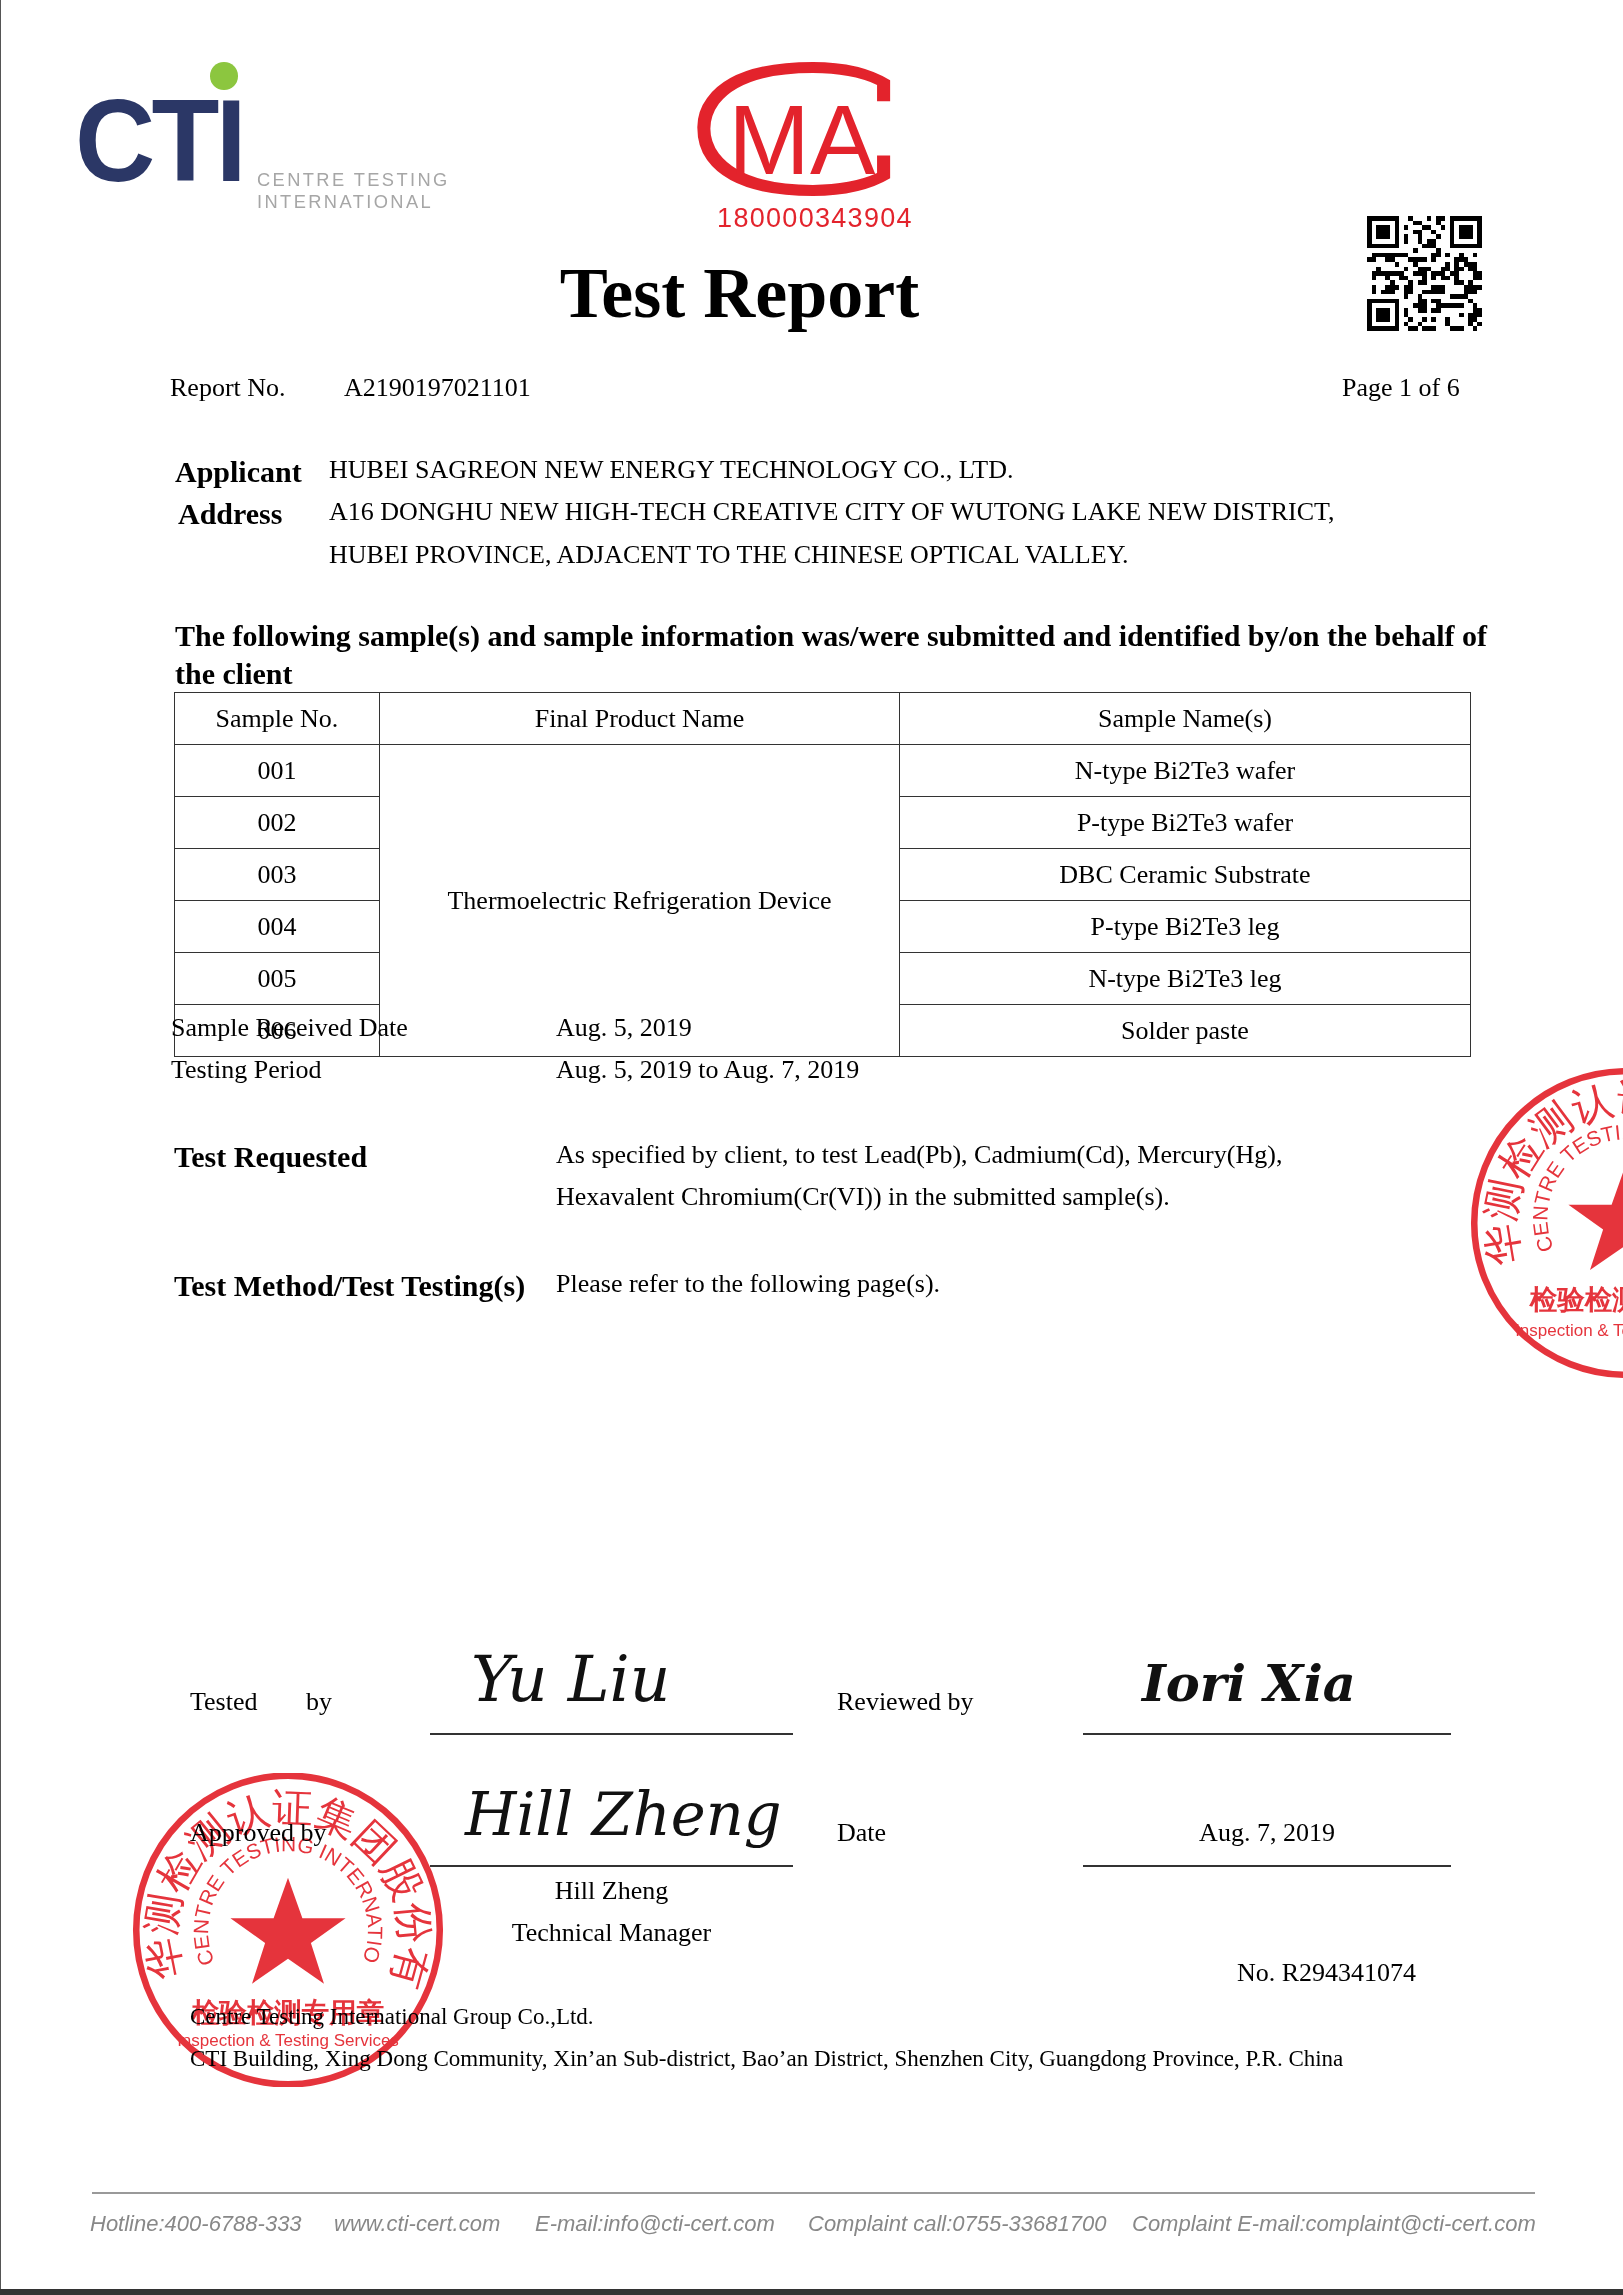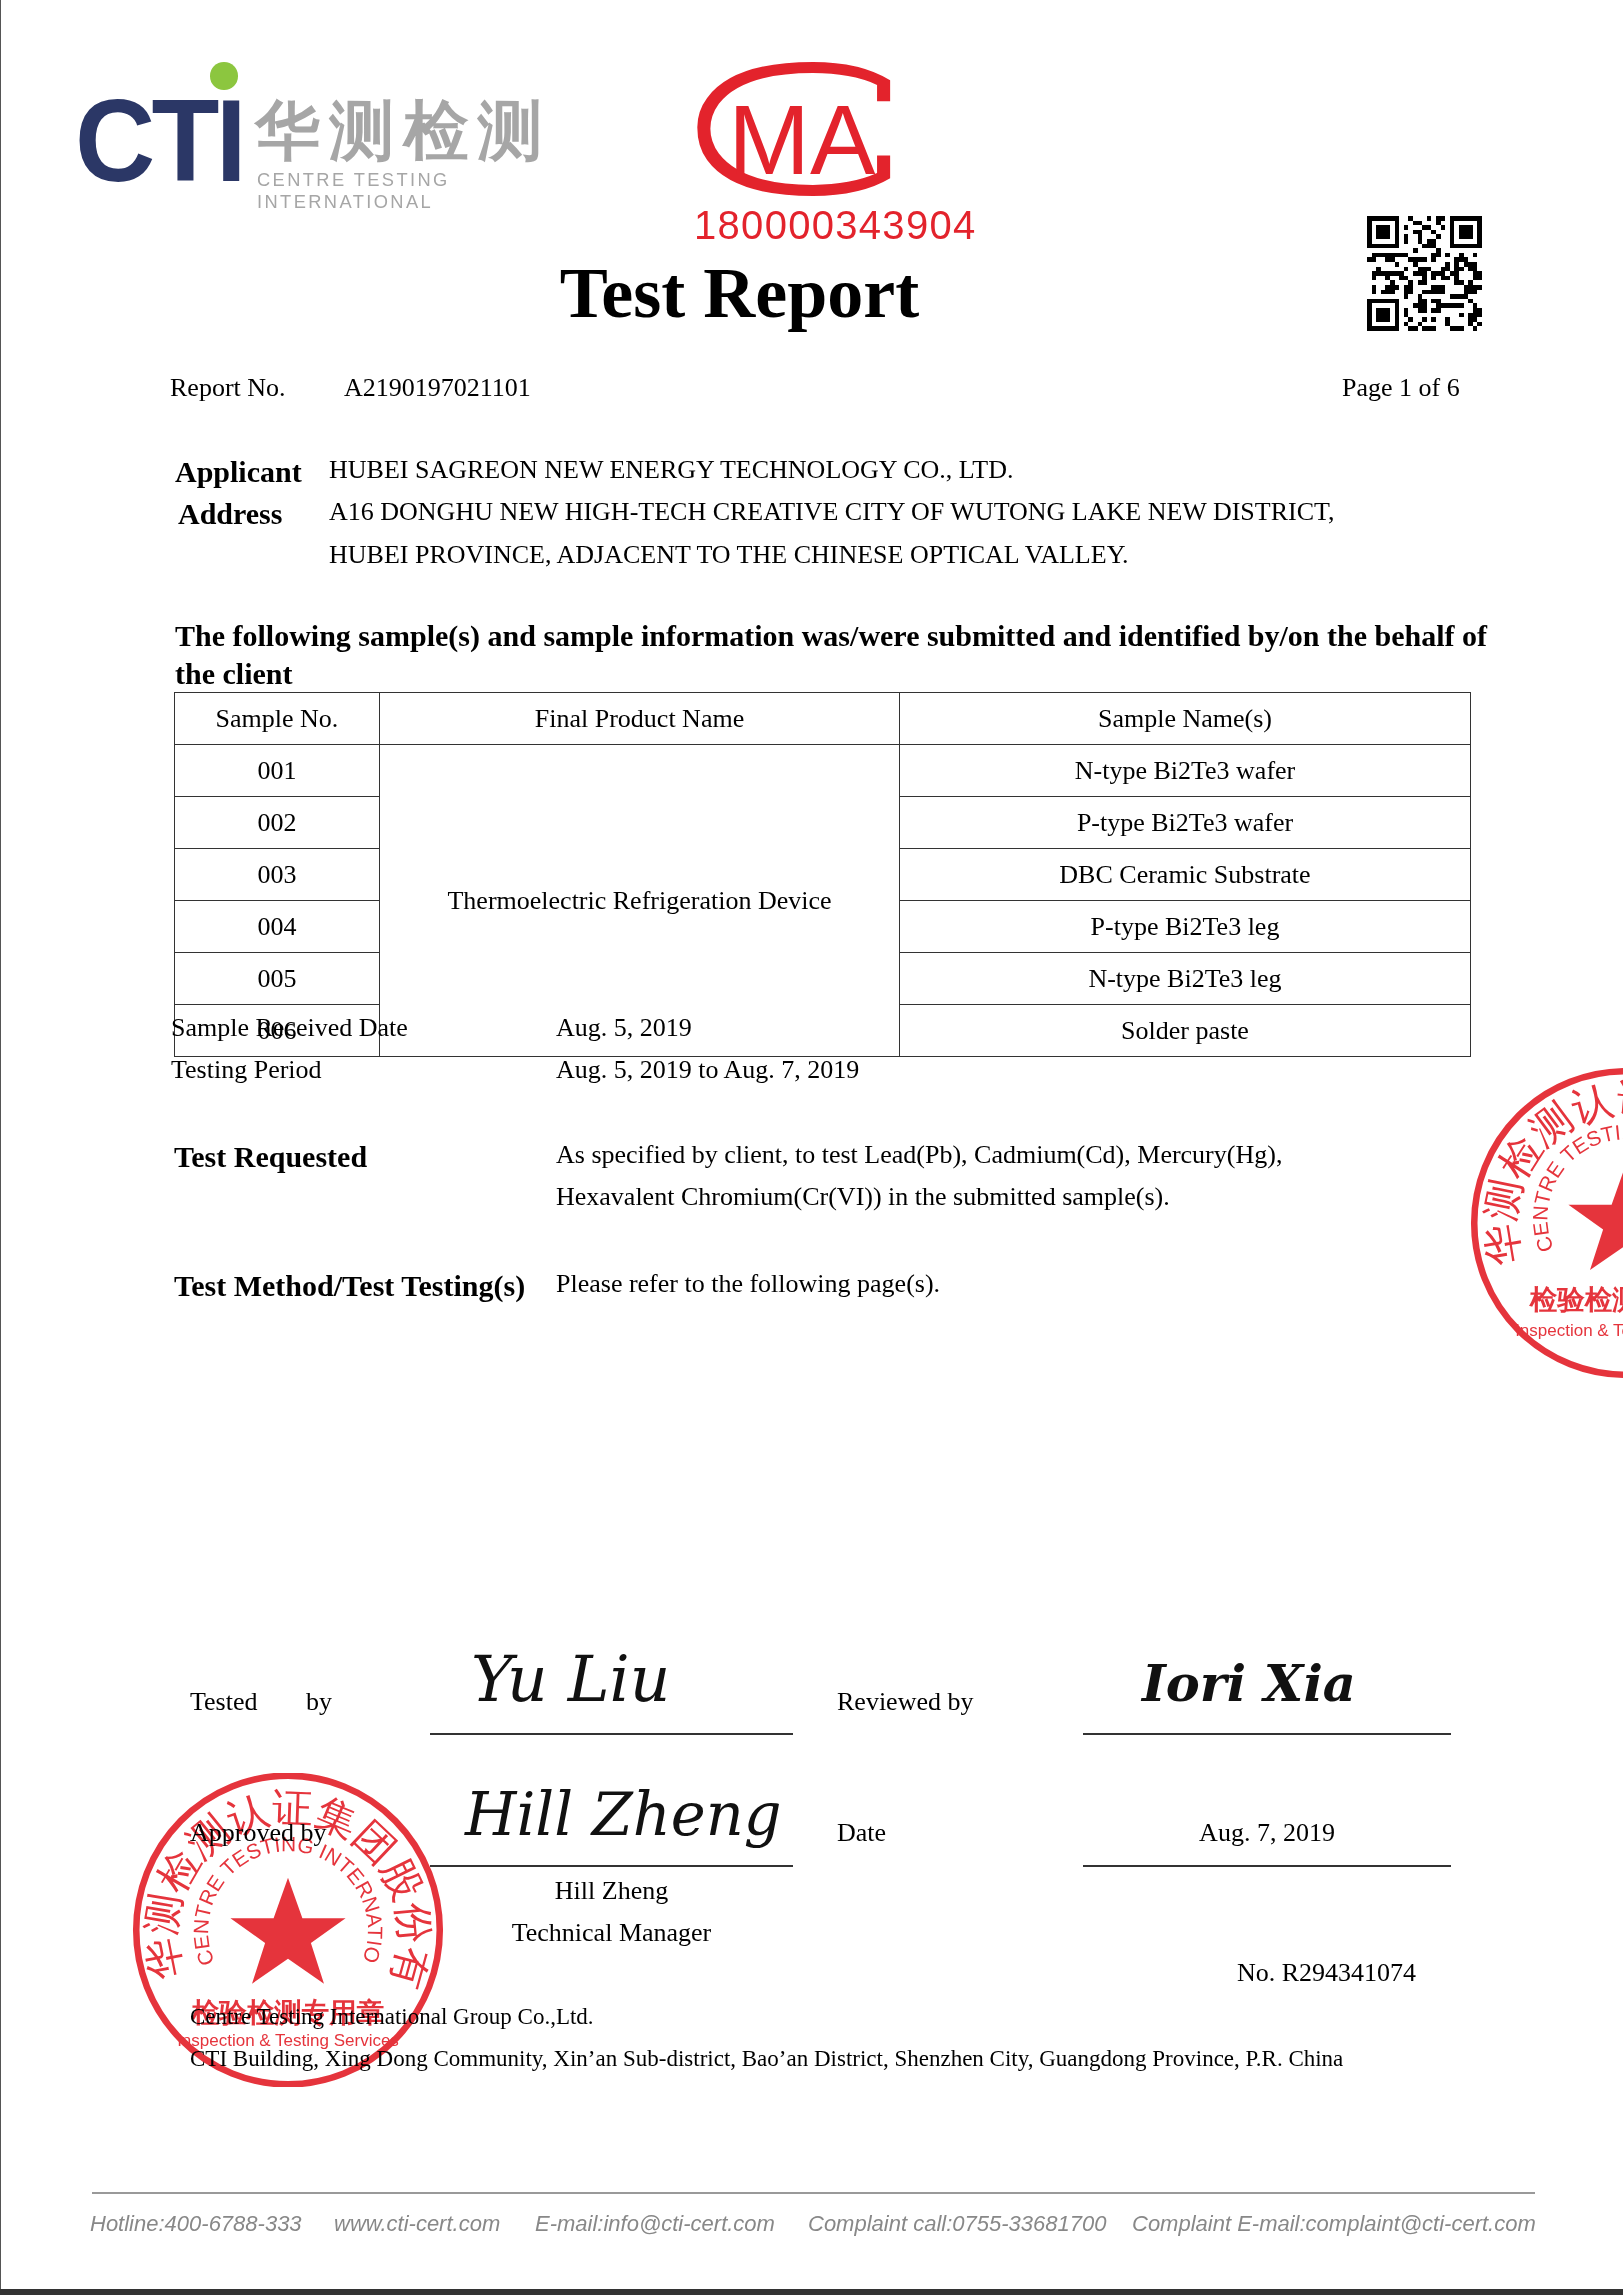--- a/index.html
+++ b/index.html
@@ -16,21 +16,21 @@
   .cti-dot { position:absolute; left:135px; top:3.3px; width:27.5px; height:27.5px; border-radius:50%; background:#8cc63f; }
   .cti-cn { position:absolute; left:180px; top:36px; font-family:"DejaVu Sans", sans-serif; font-weight:bold; font-size:65px;
             color:#a6a6a6; letter-spacing:9.2px; line-height:72px; }
   .cti-en { position:absolute; left:182px; top:110px; font-family:"Liberation Sans", sans-serif; font-size:18.3px; color:#a6a6a6;
             letter-spacing:2.4px; }
 
   
   .cma { left:694px; top:62px; width:242px; height:177px; }
   .cma-ring { position:absolute; left:0; top:0; width:238px; height:134px; }
   .cma-number { position:absolute; left:0; top:141px; width:242px; text-align:center; font-family:"Liberation Sans", sans-serif;
-                font-size:40px; color:#e3232c; letter-spacing:1.3px; }
+                font-size:27px; color:#e3232c; letter-spacing:1.3px; }
 
   .qr { left:1367px; top:216px; width:115px; height:115px; }
 
   .title { left:0; width:1479px; top:252px; text-align:center; font-size:72px; font-weight:bold; }
   .report-no-label { left:170px; top:373px; font-size:26px; }
   .report-no-value { left:344px; top:373px; font-size:26px; }
   .page-info { left:1342px; top:373px; font-size:26px; }
 
   .label-bold { font-weight:bold; font-size:30px; }
   .text40 { font-size:26px; }
@@ -51,21 +51,20 @@
 </style>
 </head>
 <body>
 
 <div class="page-border-left"></div>
 <div class="page-border-bottom"></div>
 
 <div class="abs cti-logo">
   <div class="cti-letters">CTI</div>
   <div class="cti-dot"></div>
-  <div class="cti-cn">华测检测</div>
   <div class="cti-en">CENTRE TESTING INTERNATIONAL</div>
 </div>
 
 <div class="abs cma">
   <svg class="cma-ring" viewBox="0 0 364 205">
     <path d="M300 60 L300 28 Q255 0 182 0 Q60 0 20 55 Q5 75 5 100 Q5 130 20 150 Q60 205 182 205 Q255 205 300 178 L300 143 L280 143 L280 170 Q240 188 182 188 Q75 188 38 140 Q25 122 25 102 Q25 82 38 64 Q75 17 182 17 Q240 17 280 35 L280 60 Z" fill="#e3232c"></path>
     <text x="165" y="172" text-anchor="middle" font-family="Liberation Sans, sans-serif" font-size="150" fill="#e3232c">MA</text>
   </svg>
   <div class="cma-number">180000343904</div>
 </div>

